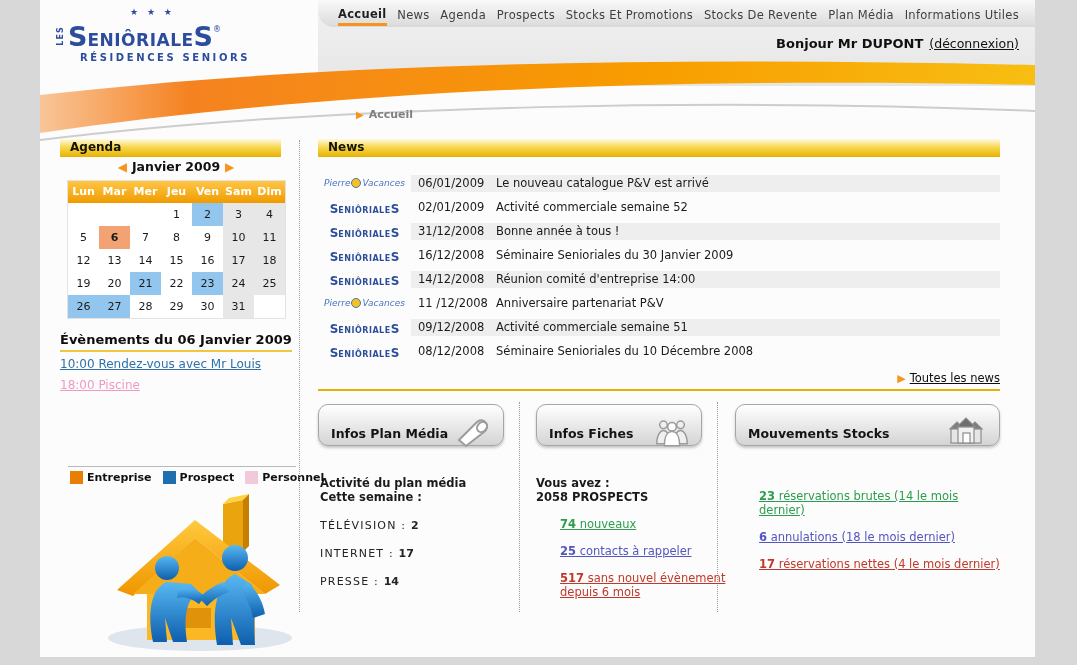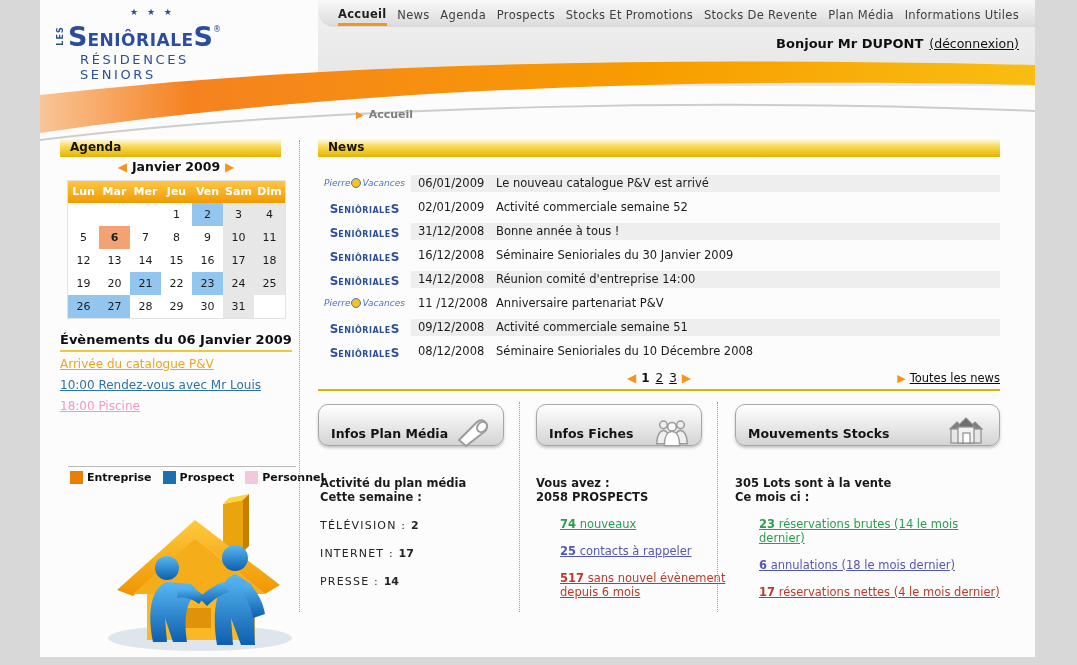--- a/index.html
+++ b/index.html
@@ -28,21 +28,21 @@
 
   
   .logo{position:absolute;left:14px;top:8px;color:#2B4D9B;width:200px;}
   .logo-stars{font-size:9px;letter-spacing:3px;padding-left:76px;line-height:9px;}
   .logo-main{position:relative;padding-left:14px;line-height:26px;white-space:nowrap;}
   .logo-les{position:absolute;left:-3px;bottom:5px;font-size:8px;font-weight:bold;
     letter-spacing:1px;transform:rotate(-90deg);}
   .logo-cap{font-size:27px;font-weight:bold;}
   .logo-mid{font-size:17px;font-weight:bold;letter-spacing:.5px;}
   .logo-reg{font-size:8px;vertical-align:14px;}
-  .logo-tag{font-size:13px;font-weight:normal;letter-spacing:2.6px;padding-left:26px;margin-top:-2px;}
+  .logo-tag{font-size:10px;font-weight:bold;letter-spacing:2.6px;padding-left:26px;margin-top:-2px;}
 
   .swoosh{position:absolute;left:0;top:45px;width:995px;height:105px;pointer-events:none;}
 
   .breadcrumb{position:absolute;left:280px;top:108px;font-size:11px;font-weight:bold;color:#808080;padding-left:36px;}
   .bc-arrow{color:#F7941D;font-size:10px;margin-right:5px;}
 
   
   .bar{height:18px;background:linear-gradient(#FFFAE3 0%,#F8D850 45%,#E6B200 100%);
     font-size:12px;font-weight:bold;color:#141400;line-height:17px;padding-left:10px;
     box-sizing:border-box;}
@@ -229,21 +229,20 @@
           <div class="cal-c">29</div>
           <div class="cal-c">30</div>
           <div class="cal-c we">31</div>
           <div class="cal-c empty"></div>
         </div>
       </div>
   </div>
 
   <div class="events-title">Évènements du 06 Janvier 2009</div>
   <div class="events-list">
-      <a class="event-link" style="color: rgb(239, 165, 30);">Arrivée du catalogue P&amp;V</a>
       <a class="event-link" style="color: rgb(45, 113, 172);">10:00 Rendez-vous avec Mr Louis</a>
       <a class="event-link" style="color: rgb(238, 154, 196);">18:00 Piscine</a>
     </div>
 
   <div class="legend-sep"></div>
   <div class="legend">
       <span class="legend-item">
         <span class="swatch" style="background: rgb(232, 126, 4);"></span>
         <span>Entreprise</span>
       </span>
@@ -365,23 +364,20 @@
         <span class="news-logo-cell">
           <span class="sen-logo"><b class="sen-cap">S</b><span class="sen-mid">ENIÔRIALE</span><b class="sen-cap">S</b></span>
         </span>
         <span class="news-band">
           <span class="news-date">08/12/2008</span>
           <span class="news-text">Séminaire Senioriales du 10 Décembre 2008</span>
         </span>
       </div>
     </div>
 
-  <div class="pagination">
-    <a class="pg-arrow">◀</a><span class="pg-cur">1</span><span><a class="pg-link">2</a><a class="pg-link">3</a></span><a class="pg-arrow">▶</a>
-  </div>
 
   <div class="all-news">
     <span class="an-arrow">▶</span><a>Toutes les news</a>
   </div>
 
   <div class="gold-hr"></div>
 
   <div class="ph" id="ph-media">
     <span>Infos Plan Média</span>
     <span>
@@ -444,24 +440,20 @@
         <div>Vous avez :</div>
         <div>2058 PROSPECTS</div>
       </div>
     <div>
         <a class="panel-link" style="color: rgb(43, 158, 76);"><b>74</b> nouveaux</a>
         <a class="panel-link" style="color: rgb(83, 86, 190);"><b>25</b> contacts à rappeler</a>
         <a class="panel-link" style="color: rgb(192, 57, 43);"><b>517</b> sans nouvel évènement depuis 6 mois</a>
       </div>
   </div>
   <div class="pb" id="pb-stocks">
-    <div class="pb-intro">
-        <div>305 Lots sont à la vente</div>
-        <div>Ce mois ci :</div>
-      </div>
     <div>
         <a class="panel-link" style="color: rgb(43, 158, 76);"><b>23</b> réservations brutes (14 le mois dernier)</a>
         <a class="panel-link" style="color: rgb(83, 86, 190);"><b>6</b> annulations (18 le mois dernier)</a>
         <a class="panel-link" style="color: rgb(192, 57, 43); text-decoration: underline;"><b>17</b> réservations nettes (4 le mois dernier)</a>
       </div>
   </div>
 
 </div>
 
 </body></html>

